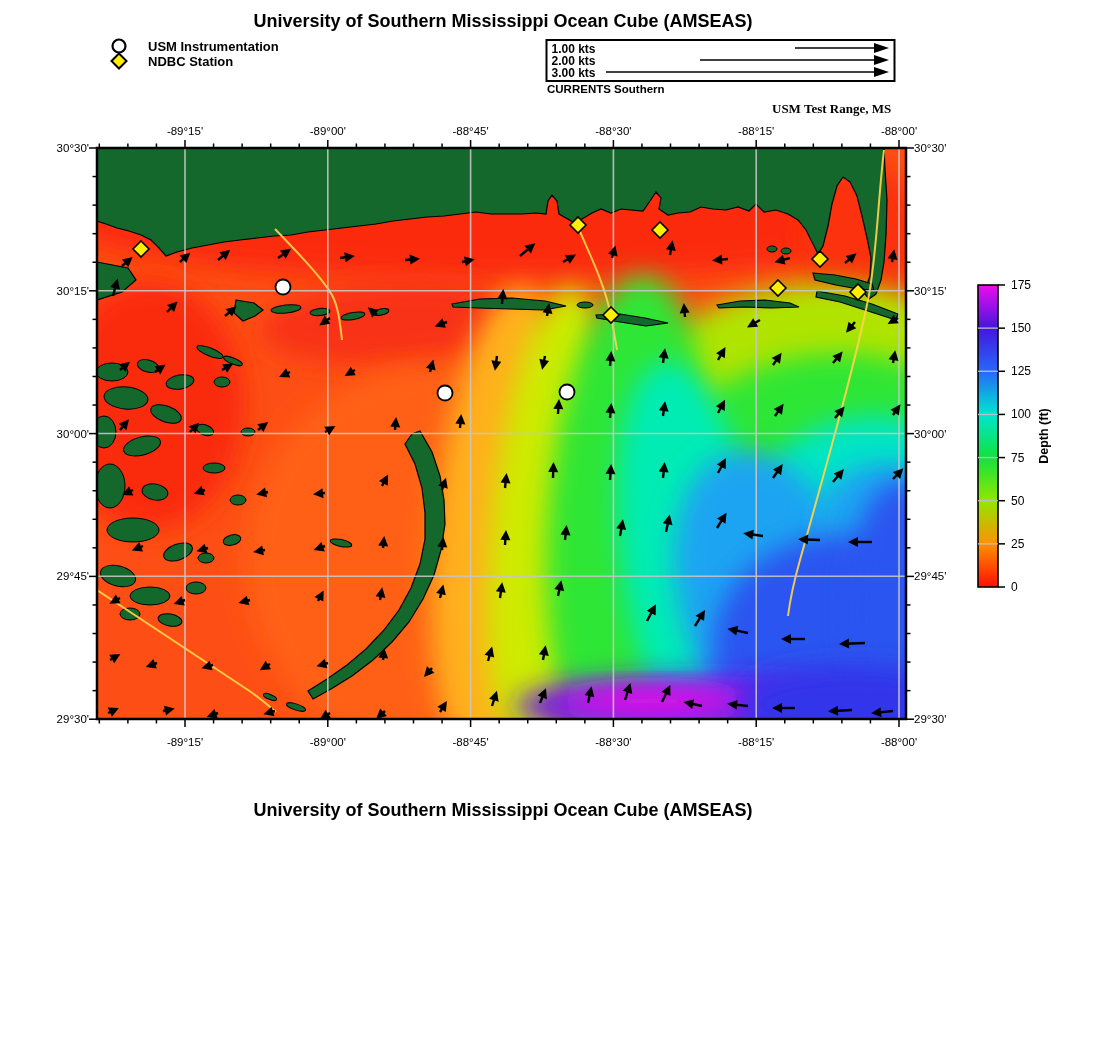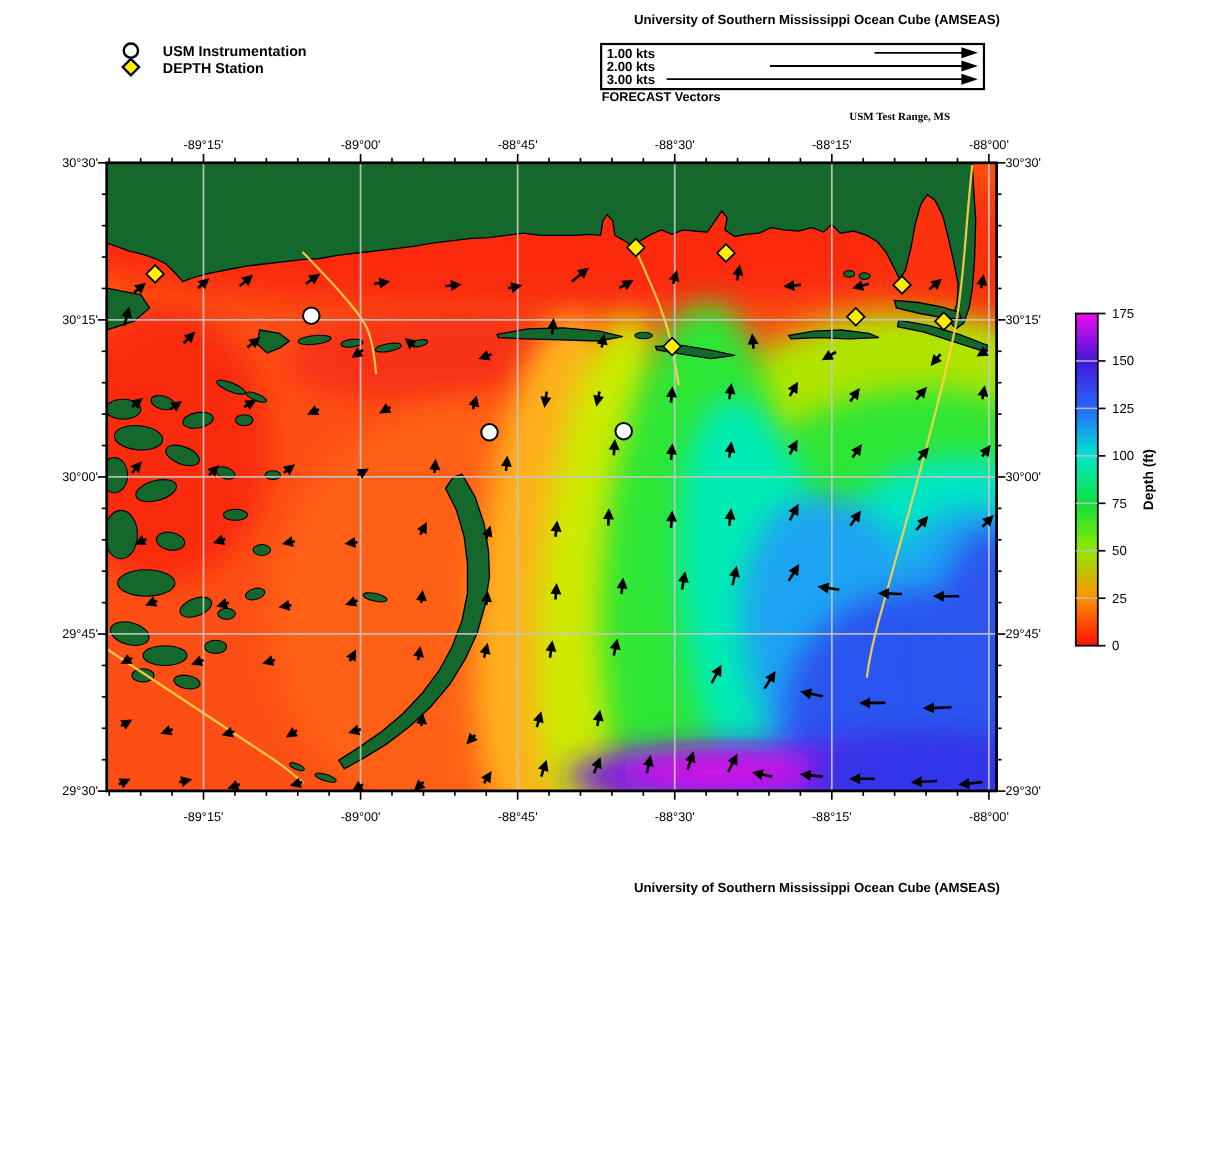--- a/index.html
+++ b/index.html
@@ -1,46 +1,46 @@
 <!DOCTYPE html>
 <html><head>
 <meta charset="utf-8">
 <style>
   html,body{margin:0;padding:0;background:#fff;}
   .canvas{position:relative;width:1100px;height:1050px;background:#ffffff;overflow:hidden;
           font-family:"Liberation Sans",sans-serif;color:#000;}
   .abs{position:absolute;}
-  .title{font-size:12px;font-weight:bold;text-align:right;}
+  .title{font-size:18px;font-weight:bold;text-align:center;}
   .legend-row{display:flex;align-items:center;gap:20px;font-size:13px;font-weight:bold;}
   .subtitle{font-family:"Liberation Serif",serif;font-size:17px;font-weight:bold;text-align:center;}
-  .region{font-family:"Liberation Serif",serif;font-size:10px;font-weight:bold;}
+  .region{font-family:"Liberation Serif",serif;font-size:13px;font-weight:bold;}
   .caption{font-size:11.5px;font-weight:bold;}
   svg text{font-family:"Liberation Sans",sans-serif;}
 </style>
 </head>
 <body>
 
 <div class="canvas">
 
   <div class="abs title" style="left:97px;top:11px;width:812px;">University of Southern Mississippi Ocean Cube (AMSEAS)</div>
 
   <div class="abs legend-row" style="left:110px;top:37px;">
     <svg width="18" height="18">
       <circle cx="9" cy="9" r="6.5" fill="#ffffff" stroke="#000" stroke-width="2.2"></circle>
     </svg>
     <span>USM Instrumentation</span>
   </div>
   <div class="abs legend-row" style="left:110px;top:52px;">
     <svg width="18" height="18">
       <path d="M9,1.5 L16.5,9 L9,16.5 L1.5,9 Z" fill="#ffee00" stroke="#000" stroke-width="2"></path>
     </svg>
-    <span>DEPTH Station</span>
+    <span>NDBC Station</span>
   </div>
 
-  <div class="abs caption" style="left:547px;top:83px;">FORECAST Vectors</div>
+  <div class="abs caption" style="left:547px;top:83px;">CURRENTS Southern</div>
 
 
   <div class="abs region" style="left:772px;top:101px;">USM Test Range, MS</div>
 
   <svg id="plot" class="abs" style="left:0;top:0;" width="1100" height="1050">
       <defs>
         <clipPath id="mapclip">
           <rect x="97" y="148" width="809" height="571"></rect>
         </clipPath>
         <filter id="soft" x="-50%" y="-50%" width="200%" height="200%">

